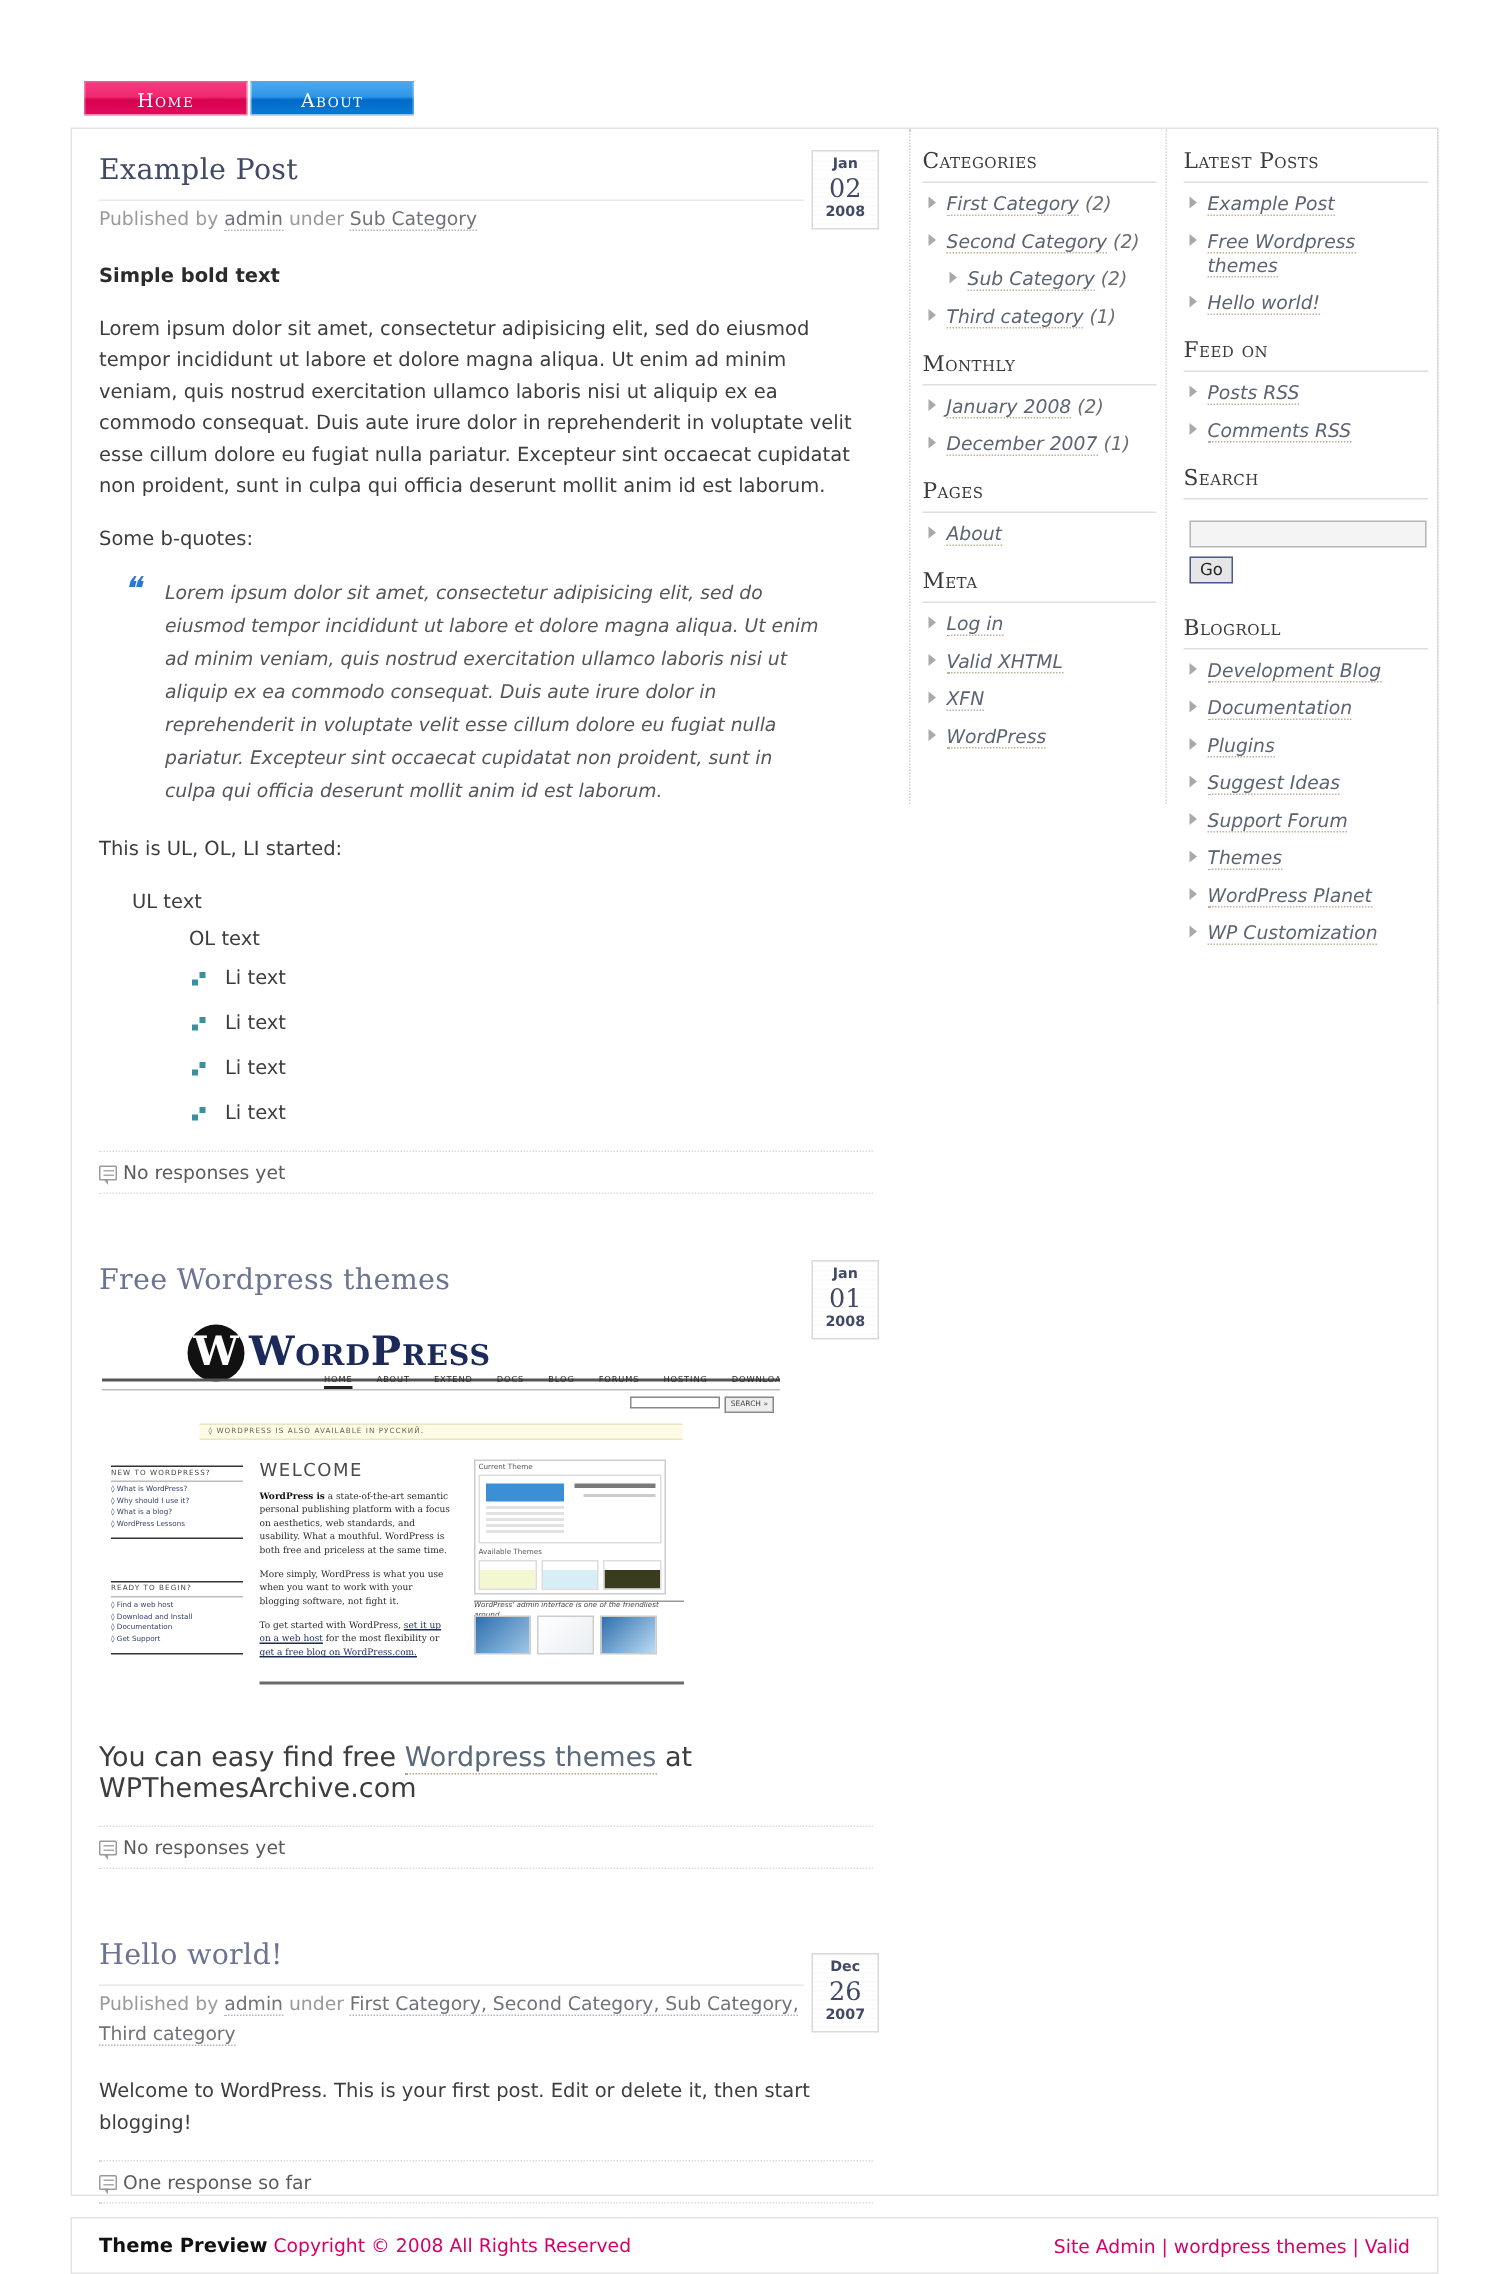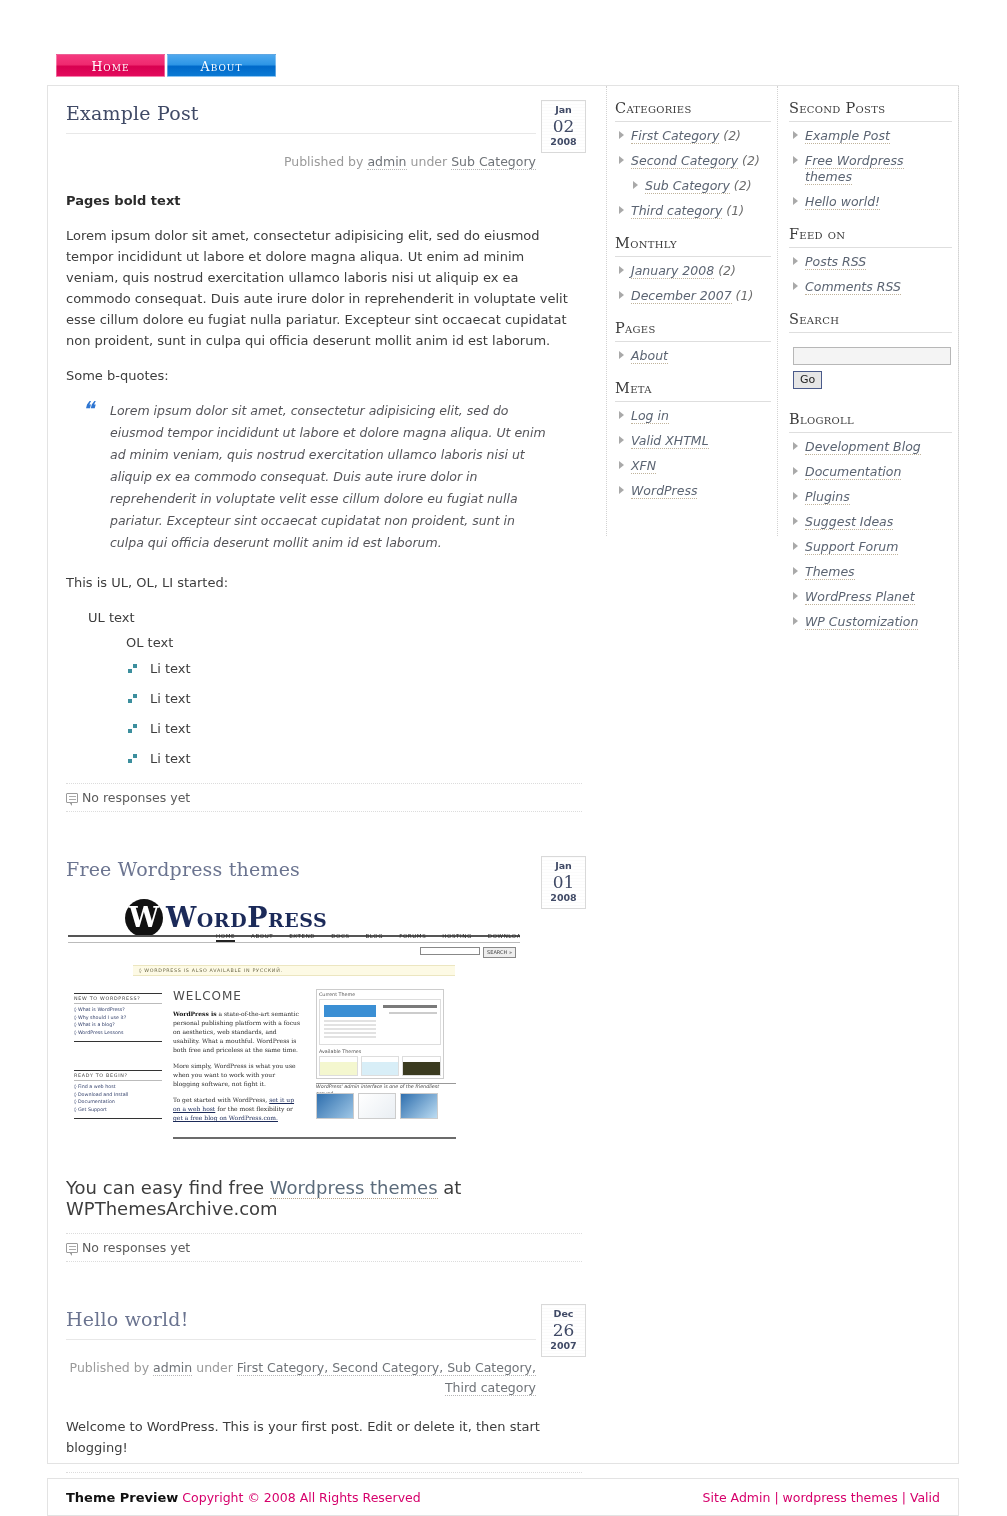--- a/index.html
+++ b/index.html
@@ -50,23 +50,22 @@
     font-family:"DejaVu Serif", serif;
     font-size:19px; font-weight:normal; color:#404a66;
     margin:0 0 4px 0; padding:0 0 5px 0;
     letter-spacing:.2px;
   }
   .post-title a { color:#404a66; text-decoration:none; }
   .post-title.muted a, .post-title.muted { color:#6b7490; }
   .post-meta {
     font-size:12.5px; color:#9a9a9a;
     border-top:1px solid #e8e8e8;
-    padding-top:18px; margin:0 0 18px 0; line-height:20px;
+    padding-top:2px; margin:0 0 18px 0; line-height:20px;
     width:470px;
-    text-align:right;
   }
   .post-meta a { color:#6f7378; text-decoration:none; border-bottom:1px dotted #b5b5b5; }
 
   .datebox {
     position:absolute; right:0; top:14px; width:45px;
     border:1px solid #d9d9d9; background:#fff;
     text-align:center; padding:3px 0 4px 0;
     background-image:repeating-linear-gradient(to bottom, #fbfbfb 0px,#fbfbfb 1px,#fff 1px,#fff 3px);
   }
   .datebox .m { font-size:9.5px; font-weight:bold; color:#404a66; line-height:12px; }
@@ -204,21 +203,21 @@
           <div class="y">2008</div>
         </div>
         <h2 class="post-title"><a href="#">Example Post</a></h2>
         <div class="post-meta">
           <span>Published by</span>
           <a href="#">admin</a>
           <span>under</span>
           <a href="#">Sub Category</a>
         </div>
         <div class="body-text">
-          <p class="strong-line">Pages bold text</p>
+          <p class="strong-line">Simple bold text</p>
           <p>Lorem ipsum dolor sit amet, consectetur adipisicing elit, sed do eiusmod tempor incididunt ut labore et dolore magna aliqua. Ut enim ad minim veniam, quis nostrud exercitation ullamco laboris nisi ut aliquip ex ea commodo consequat. Duis aute irure dolor in reprehenderit in voluptate velit esse cillum dolore eu fugiat nulla pariatur. Excepteur sint occaecat cupidatat non proident, sunt in culpa qui officia deserunt mollit anim id est laborum.</p>
           <p>Some b-quotes:</p>
           <blockquote>
             <span class="qmark">❝</span>
             <span>Lorem ipsum dolor sit amet, consectetur adipisicing elit, sed do eiusmod tempor incididunt ut labore et dolore magna aliqua. Ut enim ad minim veniam, quis nostrud exercitation ullamco laboris nisi ut aliquip ex ea commodo consequat. Duis aute irure dolor in reprehenderit in voluptate velit esse cillum dolore eu fugiat nulla pariatur. Excepteur sint occaecat cupidatat non proident, sunt in culpa qui officia deserunt mollit anim id est laborum.</span>
           </blockquote>
           <p>This is UL, OL, LI started:</p>
           <ul class="demo">
             <li class="ul-t">UL text</li>
             <li class="ol-t">OL text</li>
@@ -342,21 +341,21 @@
         <div class="responses">
           <span class="bubble">
               <i style="top:2px"></i>
               <i style="top:5px"></i>
             </span>
           <span>No responses yet</span>
         </div>
       </div>
 
       <div class="post" style="padding-top:46px">
-        <div class="datebox" style="top:42px">
+        <div class="datebox" style="top:56px">
           <div class="m">Dec</div>
           <div class="d">26</div>
           <div class="y">2007</div>
         </div>
         <h2 class="post-title muted"><a href="#">Hello world!</a></h2>
         <div class="post-meta">
           <span>Published by</span>
           <a href="#">admin</a>
           <span>under</span>
           <a href="#">First Category, Second Category, Sub Category, Third category</a>
@@ -398,21 +397,21 @@
       <h3 class="sb-h">Meta</h3>
       <ul class="sb">
         <li><span class="arrow"></span><a href="#">Log in</a></li>
         <li><span class="arrow"></span><a href="#">Valid XHTML</a></li>
         <li><span class="arrow"></span><a href="#">XFN</a></li>
         <li><span class="arrow"></span><a href="#">WordPress</a></li>
       </ul>
     </div>
 
     <div id="sidebar2">
-      <h3 class="sb-h">Second Posts</h3>
+      <h3 class="sb-h">Latest Posts</h3>
       <ul class="sb">
         <li><span class="arrow"></span><a href="#">Example Post</a></li>
         <li><span class="arrow"></span><a href="#">Free Wordpress themes</a></li>
         <li><span class="arrow"></span><a href="#">Hello world!</a></li>
       </ul>
 
       <h3 class="sb-h">Feed on</h3>
       <ul class="sb">
         <li><span class="arrow"></span><a href="#">Posts RSS</a></li>
         <li><span class="arrow"></span><a href="#">Comments RSS</a></li>

